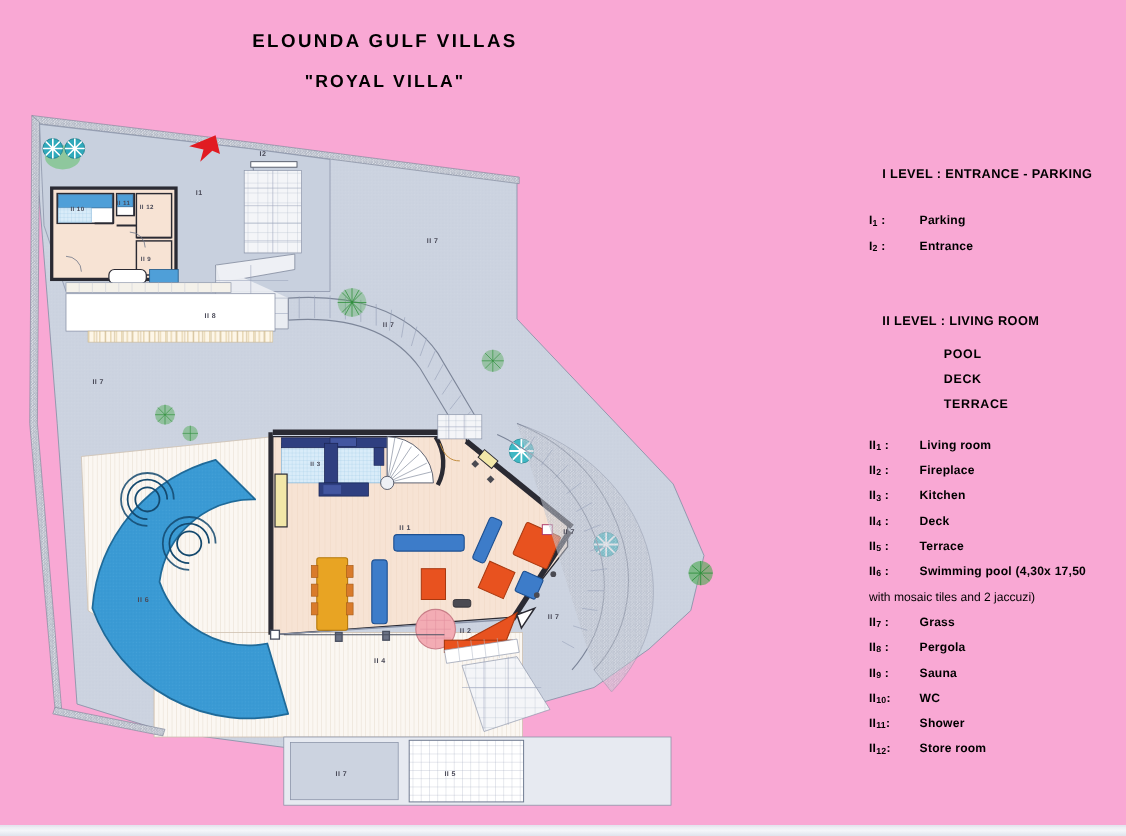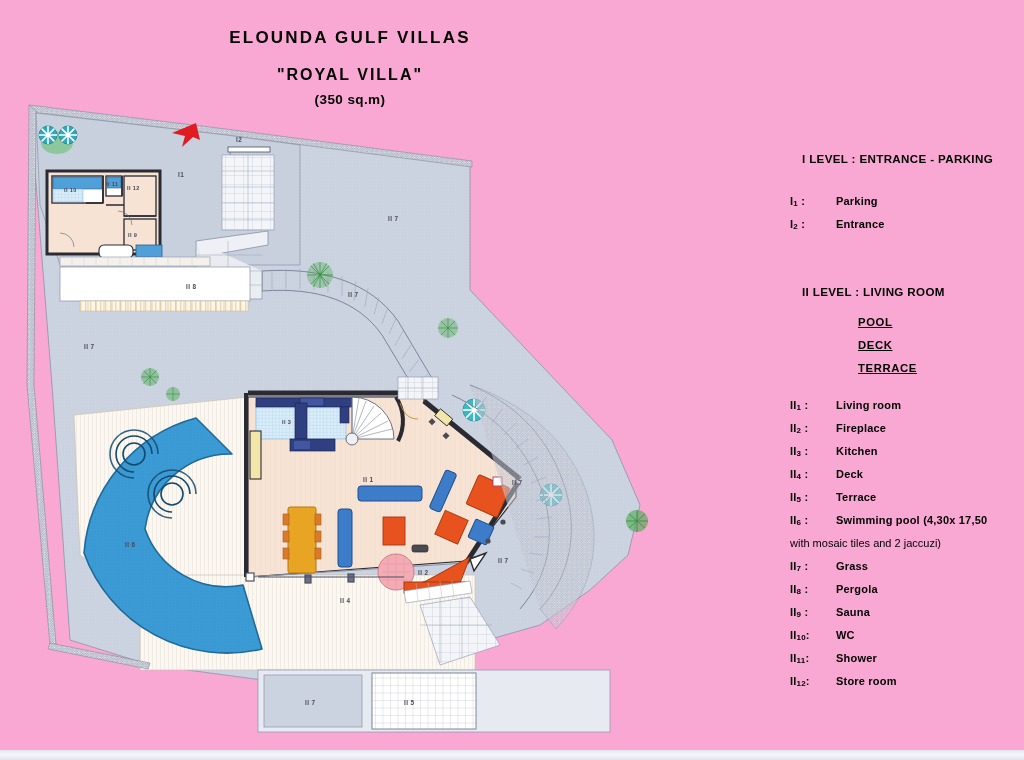--- a/index.html
+++ b/index.html
@@ -74,21 +74,20 @@
     font-weight: bold;
     font-size: 11px;
     letter-spacing: 0.2px;
   }
   .lg-indent {
     padding-left: 68px;
     height: 23px;
     font-weight: bold;
     font-size: 11.3px;
     letter-spacing: 0.6px;
-    text-decoration: underline;
   }
   .lg-cont {
     height: 23px;
     font-weight: normal;
     font-size: 11px;
     white-space: nowrap;
   }
   
   #plan {
     position: absolute;
@@ -112,21 +111,20 @@
   }
 </style>
 </head>
 <body>
 
 <div id="page">
 
   <div class="titles">
     <div class="t-main">ELOUNDA  GULF  VILLAS</div>
     <div class="t-sub">"ROYAL VILLA"</div>
-    <div class="t-area">(350 sq.m)</div>
   </div>
 
   <div class="legend">
     <div class="lg-head">I LEVEL :  ENTRANCE - PARKING</div>
     <div class="lg-gap-a"></div>
 
     <div class="lg-row">
       <span class="lg-key">I<sub>1</sub> :</span>
       <span class="lg-val">Parking</span>
     </div>

